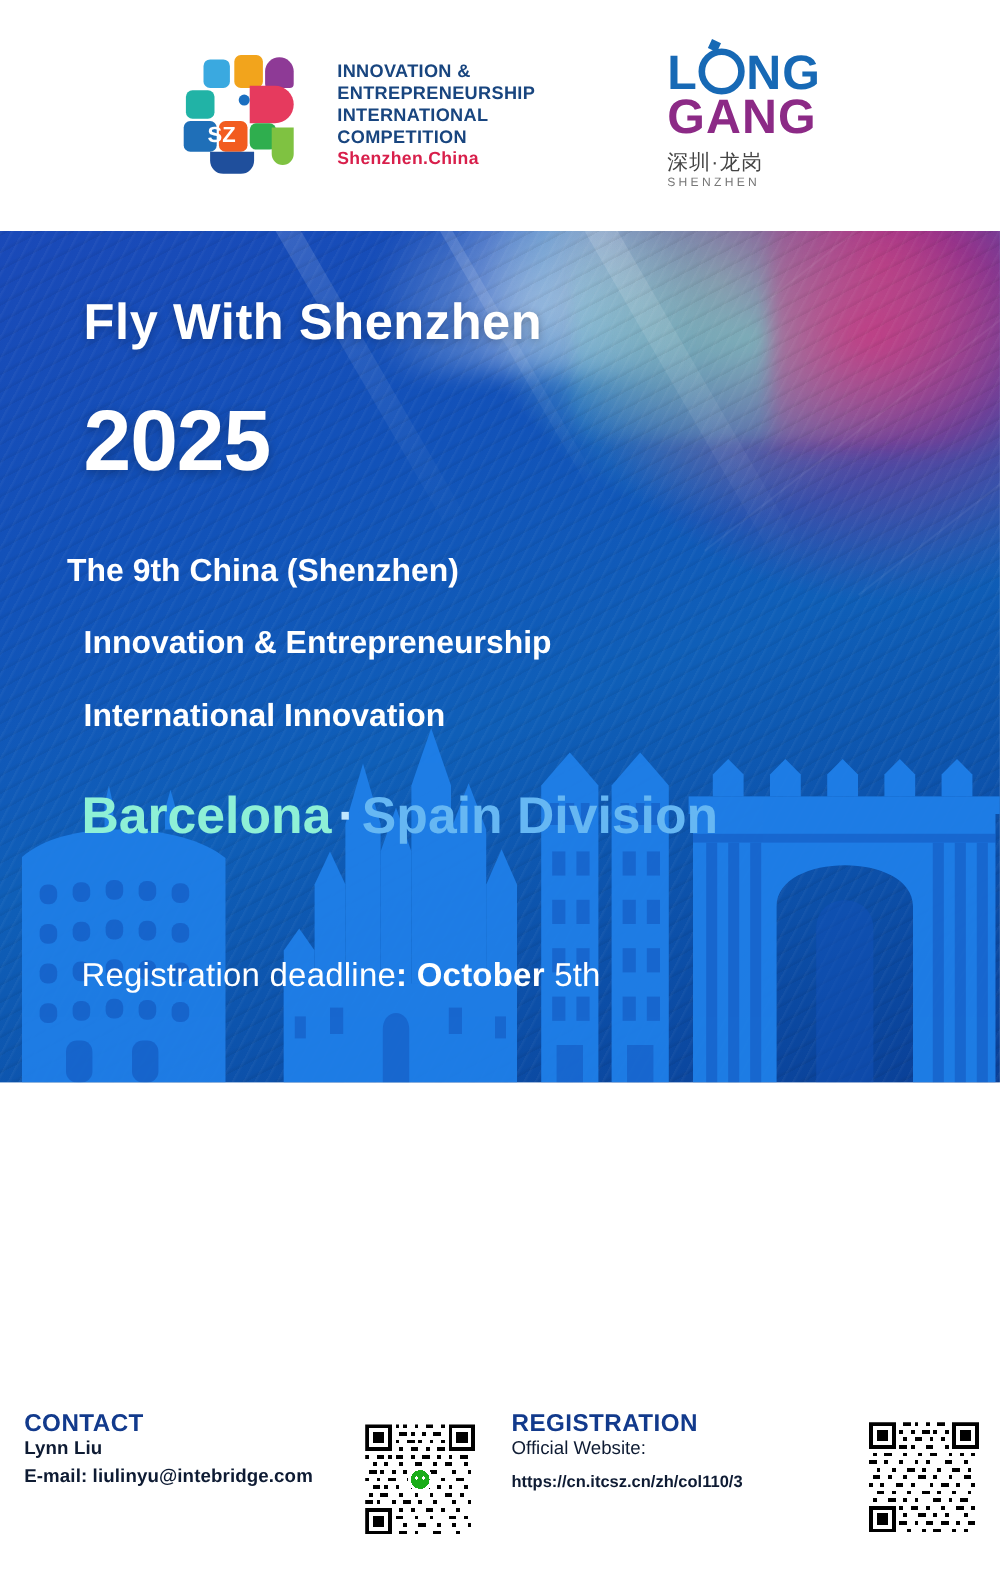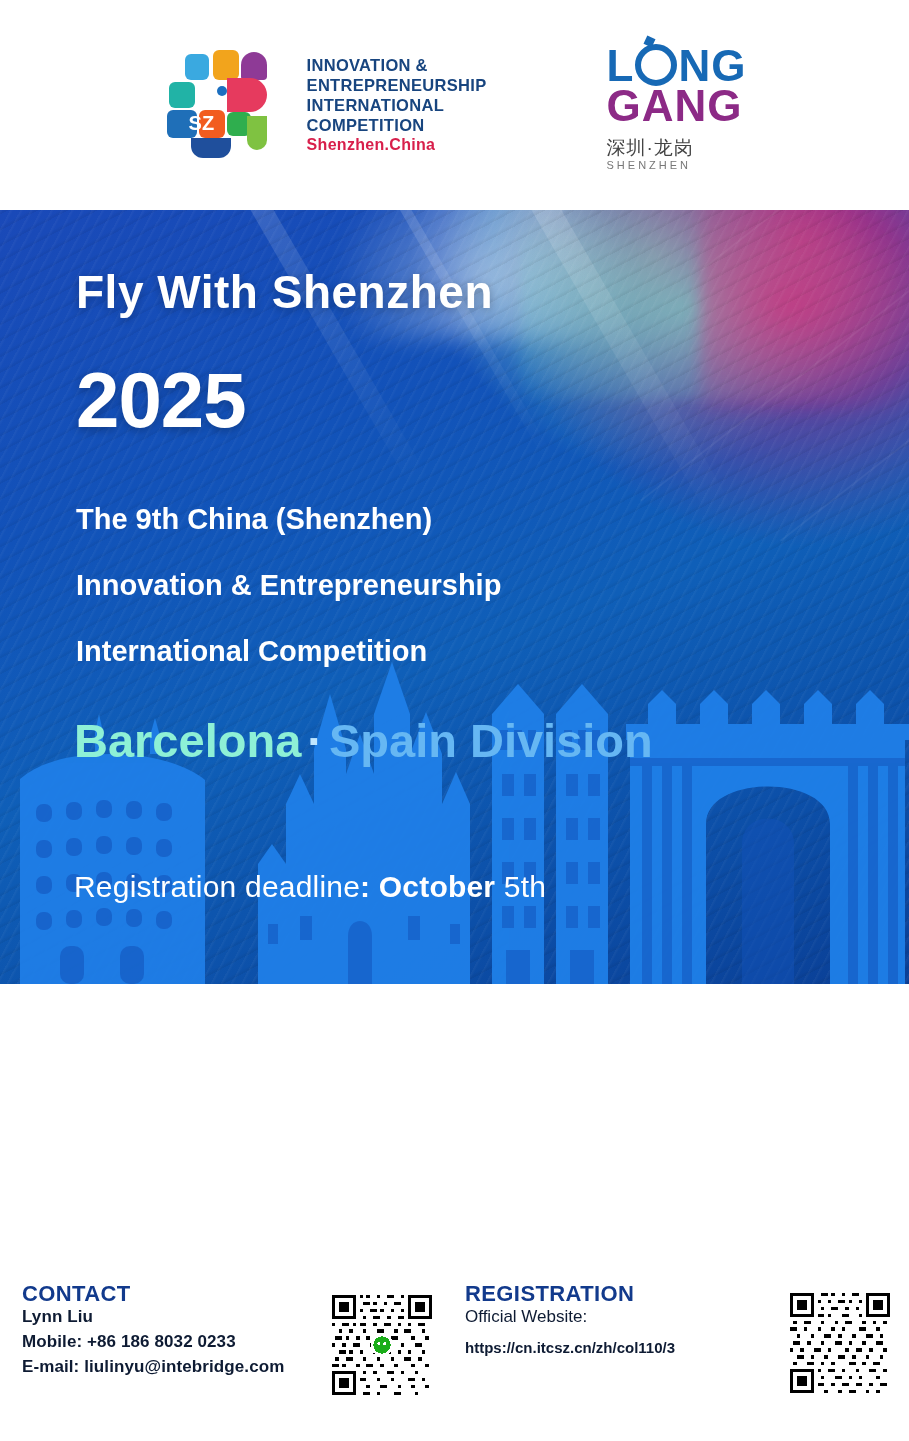--- a/index.html
+++ b/index.html
@@ -166,21 +166,21 @@
     letter-spacing: 0.5px;
     text-shadow: 0 2px 8px rgba(0,0,0,0.25);
   }
   .t-year {
     left: 76px; top: 145px;
     font-size: 78px;
     font-weight: bold;
     letter-spacing: -1px;
     text-shadow: 0 3px 10px rgba(0,0,0,0.25);
   }
-  .t-l1 { left: 76px; top: 293px; font-size: 29px; font-weight: bold; }
+  .t-l1 { left: 61px; top: 293px; font-size: 29px; font-weight: bold; }
   .t-l2 { left: 76px; top: 359px; font-size: 29px; font-weight: bold; }
   .t-l3 { left: 76px; top: 425px; font-size: 29px; font-weight: bold; }
 
   .t-city {
     left: 74px; top: 503px;
     font-size: 47px;
     font-weight: bold;
     letter-spacing: 0px;
     white-space: nowrap;
   }
@@ -308,21 +308,21 @@
     <div class="diag" style="left:780px;top:330px;width:360px;height:2px;"></div>
     <div class="ray" style="left:330px;top:-30px;width:20px;height:330px;"></div>
     <div class="ray" style="left:470px;top:-30px;width:10px;height:300px;"></div>
     <div class="ray" style="left:620px;top:-30px;width:26px;height:360px;"></div>
     <div class="texture"></div>
 
     <div class="txt t-fly">Fly With Shenzhen</div>
     <div class="txt t-year">2025</div>
     <div class="txt t-l1">The 9th China (Shenzhen)</div>
     <div class="txt t-l2">Innovation &amp; Entrepreneurship</div>
-    <div class="txt t-l3">International Competition</div>
+    <div class="txt t-l3">International Innovation</div>
 
     <div class="txt t-city">
       <span class="city-a">Barcelona</span><span class="dot">·</span><span class="city-b">Spain Division</span>
     </div>
 
     <div class="txt t-deadline">
       <span>Registration deadline</span><span class="b">:</span>
       <span class="b">October</span>
       <span>5th</span>
     </div>
@@ -431,21 +431,20 @@
         <path d="M742,330 L742,190 C742,156 794,156 794,190 L794,330 Z"></path>
       </g>
     </svg>
   </div>
 
   <div class="footer">
 
     <div class="f-col-contact">
       <div class="f-title">CONTACT</div>
       <div class="f-line">Lynn Liu</div>
-      <div class="f-line">Mobile: +86 186 8032 0233</div>
       <div class="f-line">E-mail: liulinyu@intebridge.com</div>
     </div>
 
     <div class="qr qr-contact">
       <svg width="100" height="100" viewBox="0 0 29 29" shape-rendering="crispEdges">
         <rect width="29" height="29" fill="#fff"></rect>
         <g fill="#000">
           <rect x="0" y="0" width="7" height="7"></rect>
             <rect x="1" y="1" width="5" height="5" fill="#fff"></rect>
             <rect x="2" y="2" width="3" height="3"></rect>

